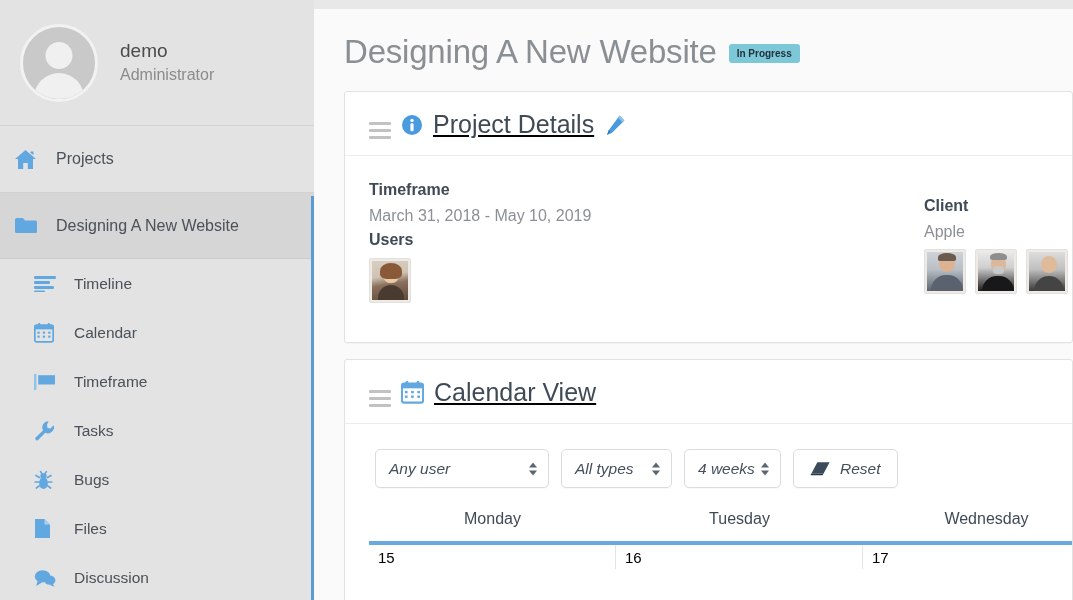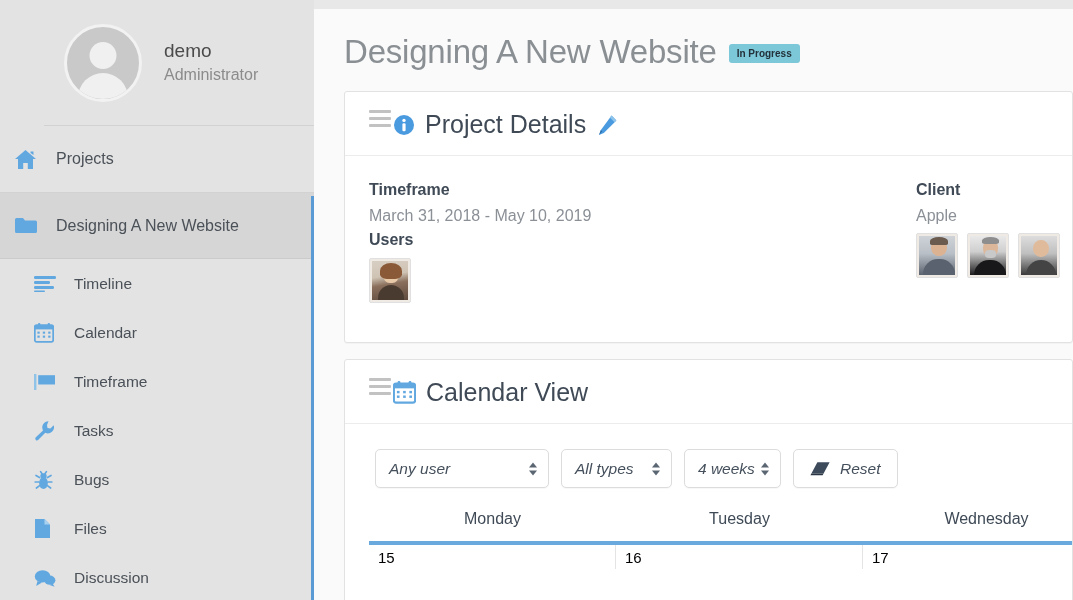--- a/index.html
+++ b/index.html
@@ -21,21 +21,20 @@
   }
   .sidebar-accent {
     position: absolute; right: 0; top: 196px; bottom: 0;
     width: 3px; background: #5b9bd5;
   }
   .profile {
     height: 126px;
     display: flex; align-items: center;
     padding-left: 20px;
     border-bottom: 1px solid #d2d2d2;
-    margin-left: 44px;
   }
   .avatar-big {
     width: 78px; height: 78px; border-radius: 50%;
     background: #c9c9c9;
     border: 3px solid #f2f2f2;
     position: relative; overflow: hidden;
     flex: 0 0 78px;
   }
   .avatar-big .head {
     position: absolute; left: 50%; top: 15px;
@@ -111,35 +110,36 @@
     background: #ffffff;
     border: 1px solid #e2e2e2;
     border-radius: 3px;
     margin: 0 0 0 30px;
     box-shadow: 0 1px 1px rgba(0,0,0,0.03);
   }
   #panel-details { margin-top: 20px; height: 252px; }
   #panel-calendar { margin-top: 16px; height: 260px; }
 
   .panel-head {
-    display: flex; align-items: flex-start;
+    display: flex; align-items: flex-end;
     padding: 18px 0 16px 24px;
     border-bottom: 1px solid #ececec;
-    gap: 2px;
+    gap: 10px;
+    text-decoration: underline;
   }
   .drag-handle { display: flex; flex-direction: column; gap: 4px; cursor: move; }
   .drag-handle span { display: block; width: 22px; height: 3px; background: #c2c2c2; border-radius: 1px; }
   .panel-title {
     font-size: 25px; color: #3f4a56; font-weight: 400; white-space: nowrap;
   }
   .head-icons { display: flex; align-items: center; gap: 10px; }
 
   .details-body { display: flex; padding: 22px 0 0 0; }
   .details-col { padding-left: 24px; }
-  .details-col.right { margin-left: auto; padding-left: 0; padding-right: 12px; }
+  .details-col.right { margin-left: auto; padding-left: 0; padding-right: 4px; margin-top: 16px; }
   .field-label {
     font-size: 16px; color: #3f4a56; font-weight: bold;
     line-height: 1.55; white-space: nowrap;
   }
   .field-value {
     font-size: 16px; color: #8b9097; line-height: 1.6; white-space: nowrap;
   }
   .thumb-row { display: flex; gap: 9px; margin-top: 5px; }
   .thumb {
     width: 42px; height: 45px; border: 1px solid #e0e0e0;

